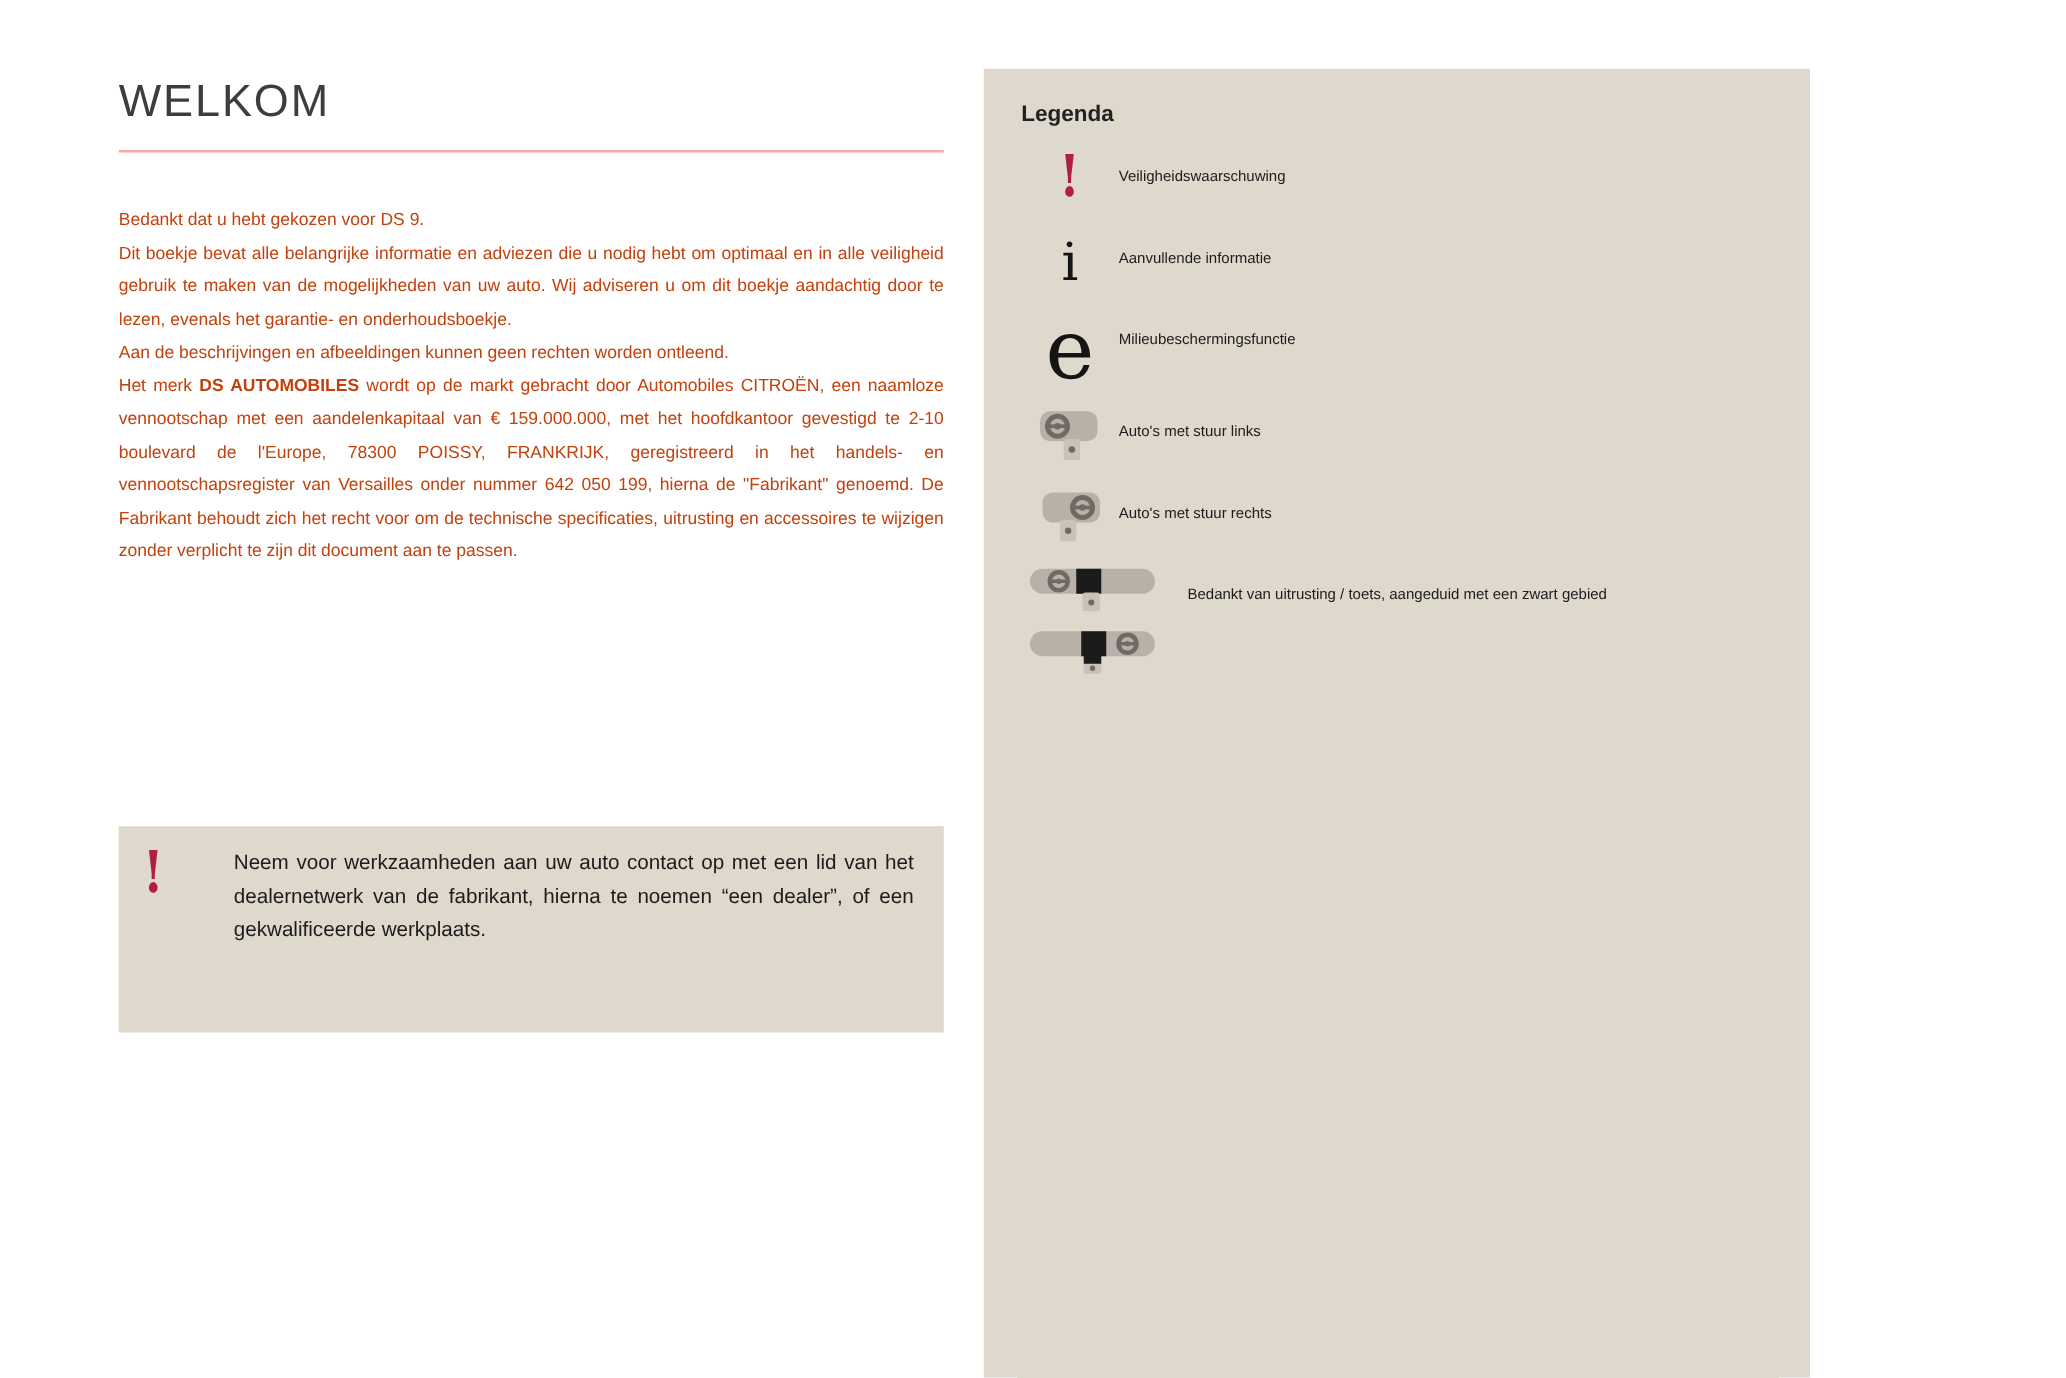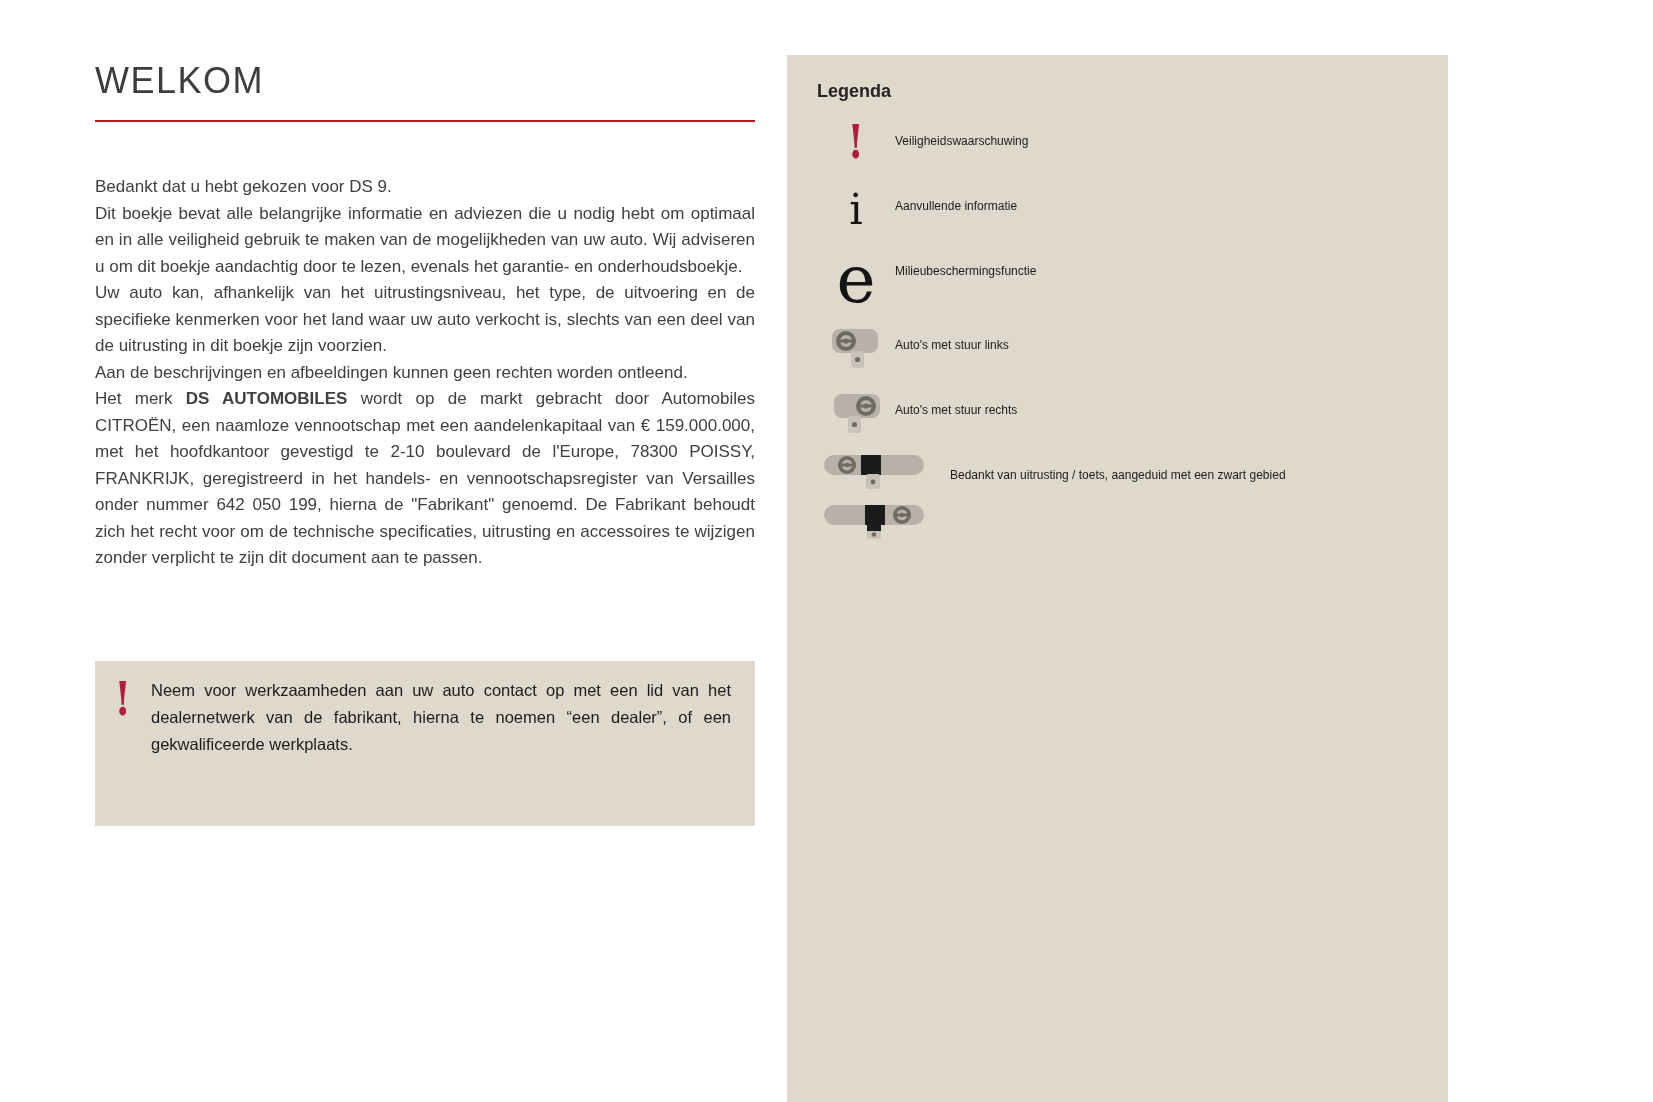--- a/index.html
+++ b/index.html
@@ -20,28 +20,28 @@
     left: 95px;
     top: 60px;
     width: 660px;
   }
   h1.page-title {
     font-size: 36px;
     font-weight: 400;
     letter-spacing: 1.5px;
     color: #3d3d3d;
     padding-bottom: 18px;
-    border-bottom: 2px solid #b91c1c;
+    border-bottom: 2px solid #fca5a5;
   }
   .body-text {
-    margin-top: 52px;
-    font-size: 17px;
+    margin-top: 40px;
+    font-size: 14px;
     line-height: 26.5px;
     text-align: justify;
-    color: #404040;
+    color: #c2410c;
   }
   .body-text p { margin: 0; }
   .body-text strong { font-weight: 700; }
 
   .warning-box {
     position: absolute;
     left: 95px;
     top: 661px;
     width: 660px;
     height: 165px;
@@ -54,20 +54,21 @@
     display: flex;
     justify-content: center;
     padding-top: 16px;
     flex: none;
   }
   .warning-box .warning-text {
     padding: 16px 24px 16px 0;
     font-size: 16.5px;
     line-height: 27px;
     text-align: justify;
+    margin-left: 36px;
   }
 
   
   .legend-panel {
     position: absolute;
     left: 787px;
     top: 55px;
     width: 661px;
     height: 1090px;
     background: #ded8cd;
@@ -140,21 +141,20 @@
 <body>
 
 <main class="page">
 
   <section class="content">
     <h1 class="page-title">WELKOM</h1>
 
     <div class="body-text">
       <p>Bedankt dat u hebt gekozen voor DS 9.</p>
       <p>Dit boekje bevat alle belangrijke informatie en adviezen die u nodig hebt om optimaal en in alle veiligheid gebruik te maken van de mogelijkheden van uw auto. Wij adviseren u om dit boekje aandachtig door te lezen, evenals het garantie- en onderhoudsboekje.</p>
-      <p>Uw auto kan, afhankelijk van het uitrustingsniveau, het type, de uitvoering en de specifieke kenmerken voor het land waar uw auto verkocht is, slechts van een deel van de uitrusting in dit boekje zijn voorzien.</p>
       <p>Aan de beschrijvingen en afbeeldingen kunnen geen rechten worden ontleend.</p>
       <p><span>Het merk </span><strong>DS AUTOMOBILES</strong><span> wordt op de markt gebracht door Automobiles CITROËN, een naamloze vennootschap met een aandelenkapitaal van € 159.000.000, met het hoofdkantoor gevestigd te 2-10 boulevard de l'Europe, 78300 POISSY, FRANKRIJK, geregistreerd in het handels- en vennootschapsregister van Versailles onder nummer 642 050 199, hierna de "Fabrikant" genoemd. De Fabrikant behoudt zich het recht voor om de technische specificaties, uitrusting en accessoires te wijzigen zonder verplicht te zijn dit document aan te passen.</span></p>
     </div>
   </section>
 
   <aside class="warning-box">
     <span class="icon-cell">
       <span class="excl">!</span>
     </span>
     <p class="warning-text">Neem voor werkzaamheden aan uw auto contact op met een lid van het dealernetwerk van de fabrikant, hierna te noemen “een dealer”, of een gekwalificeerde werkplaats.</p>

